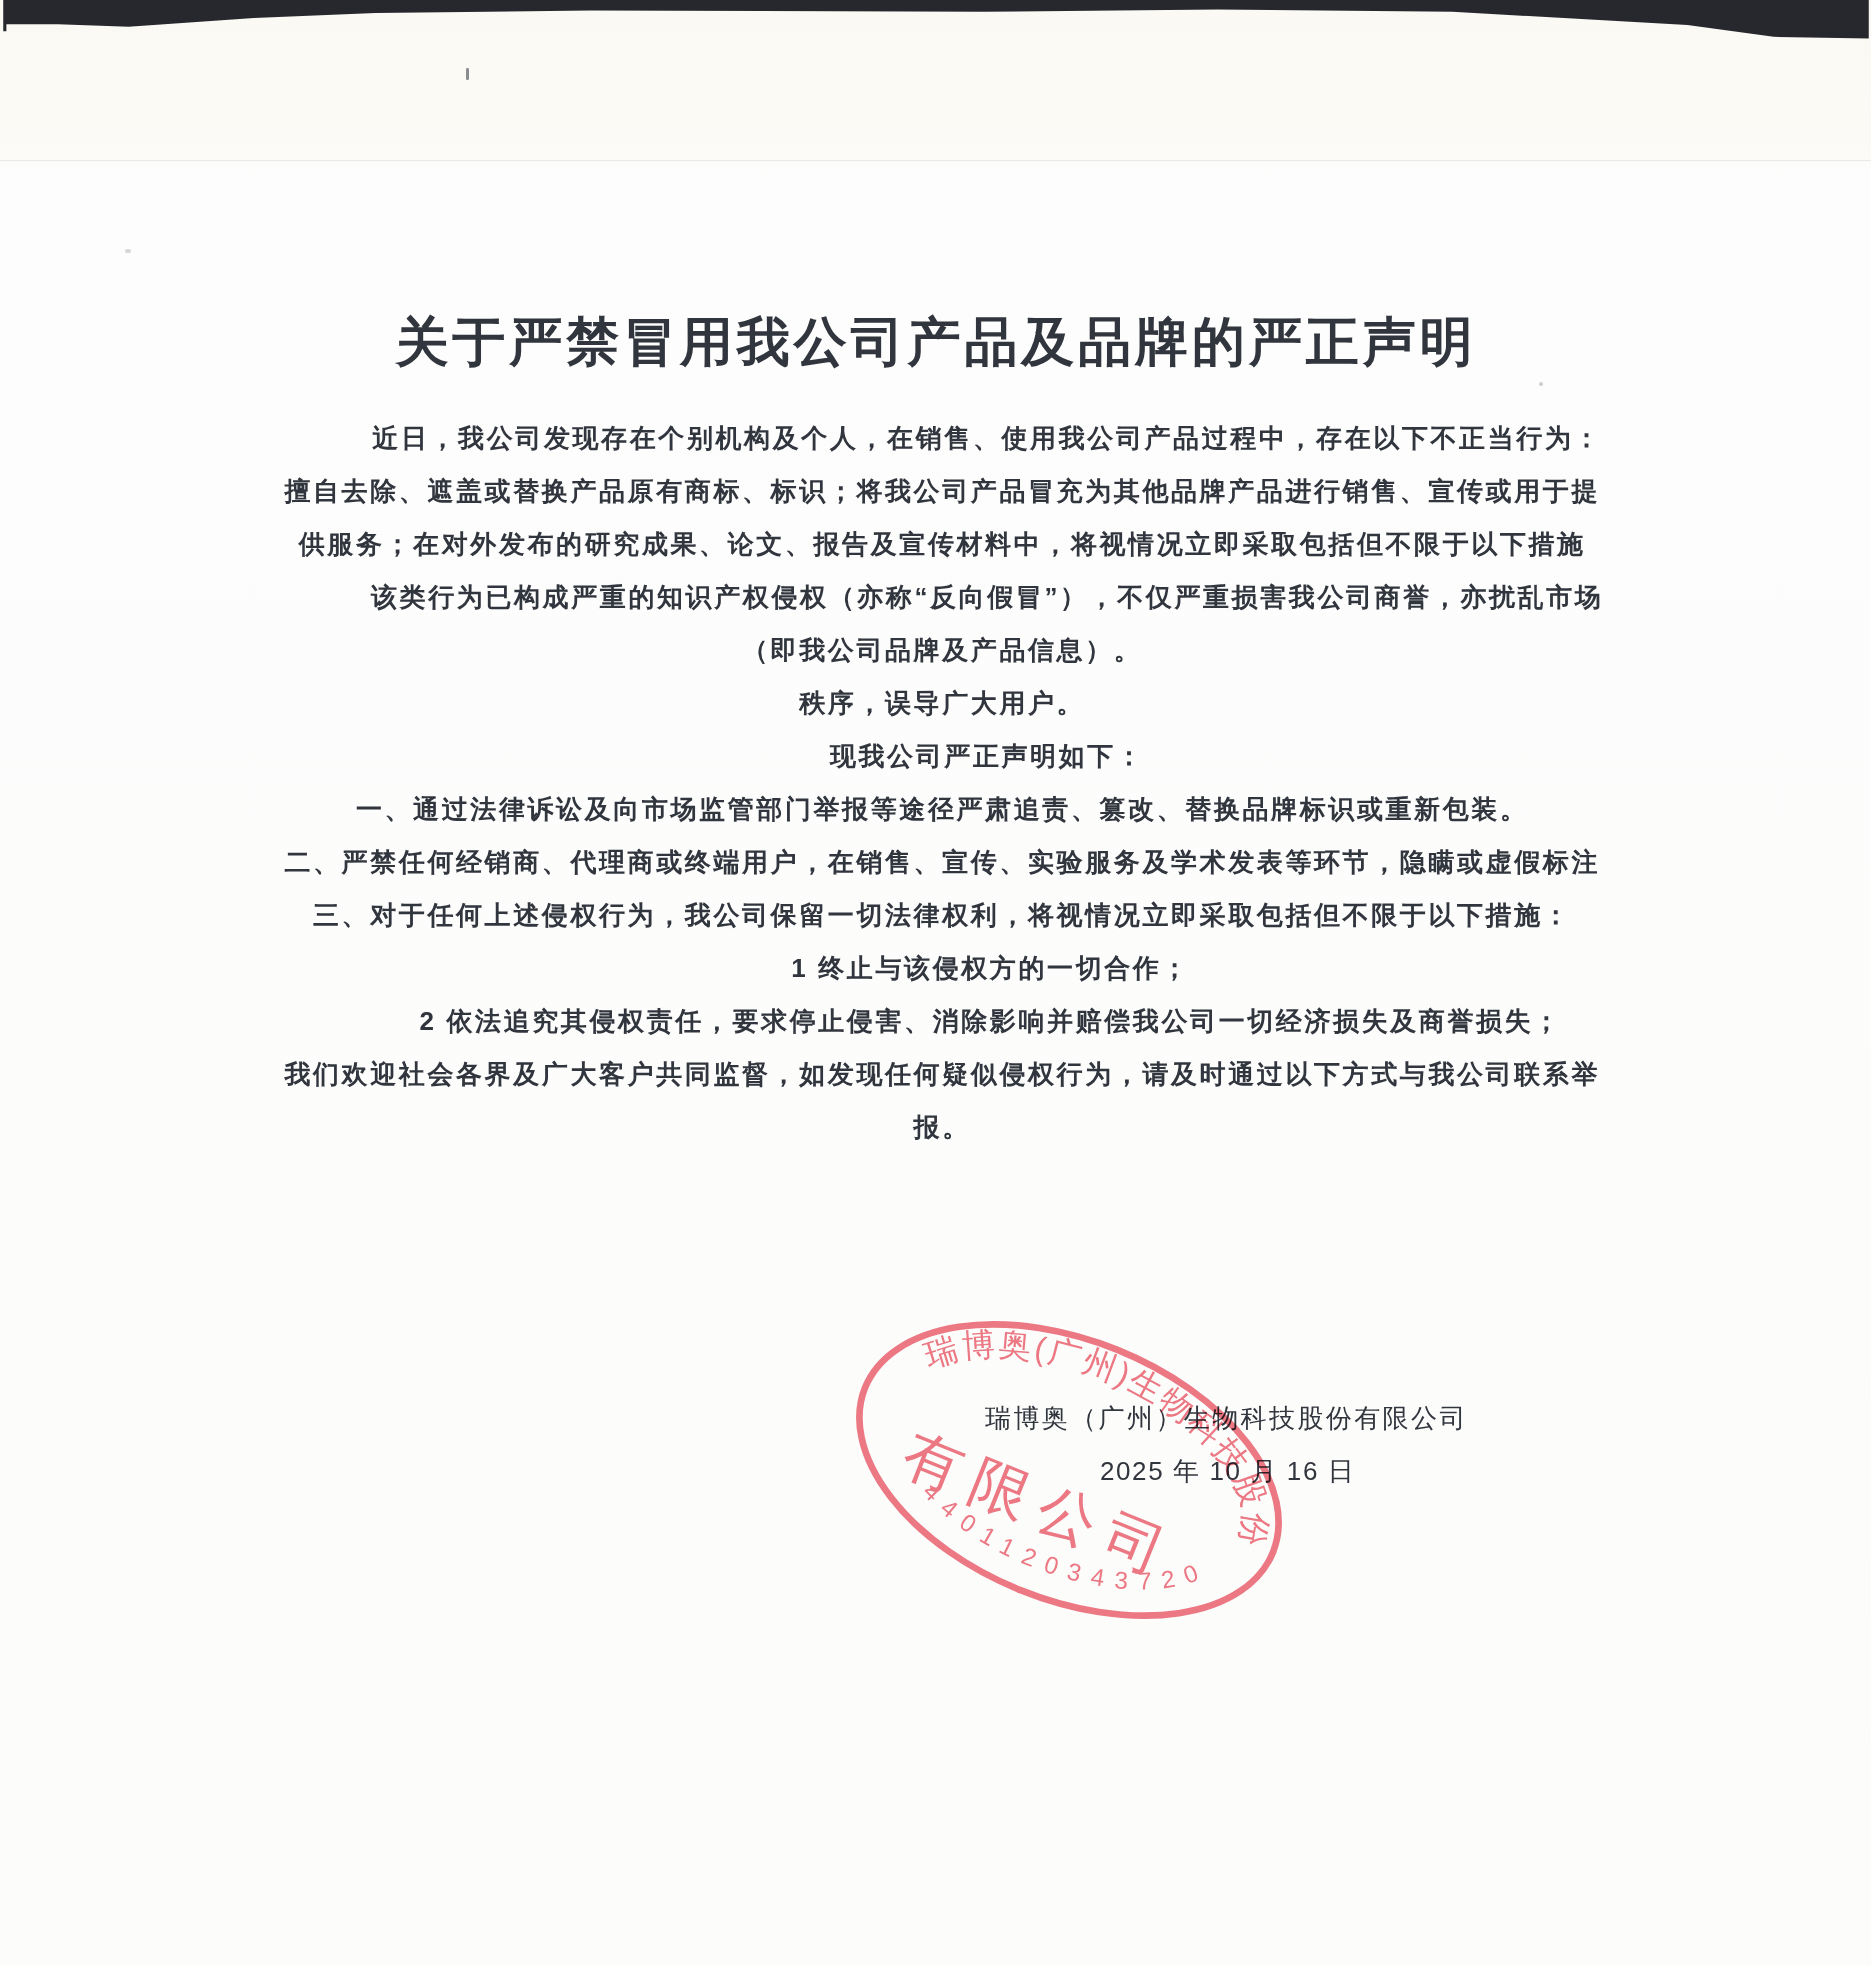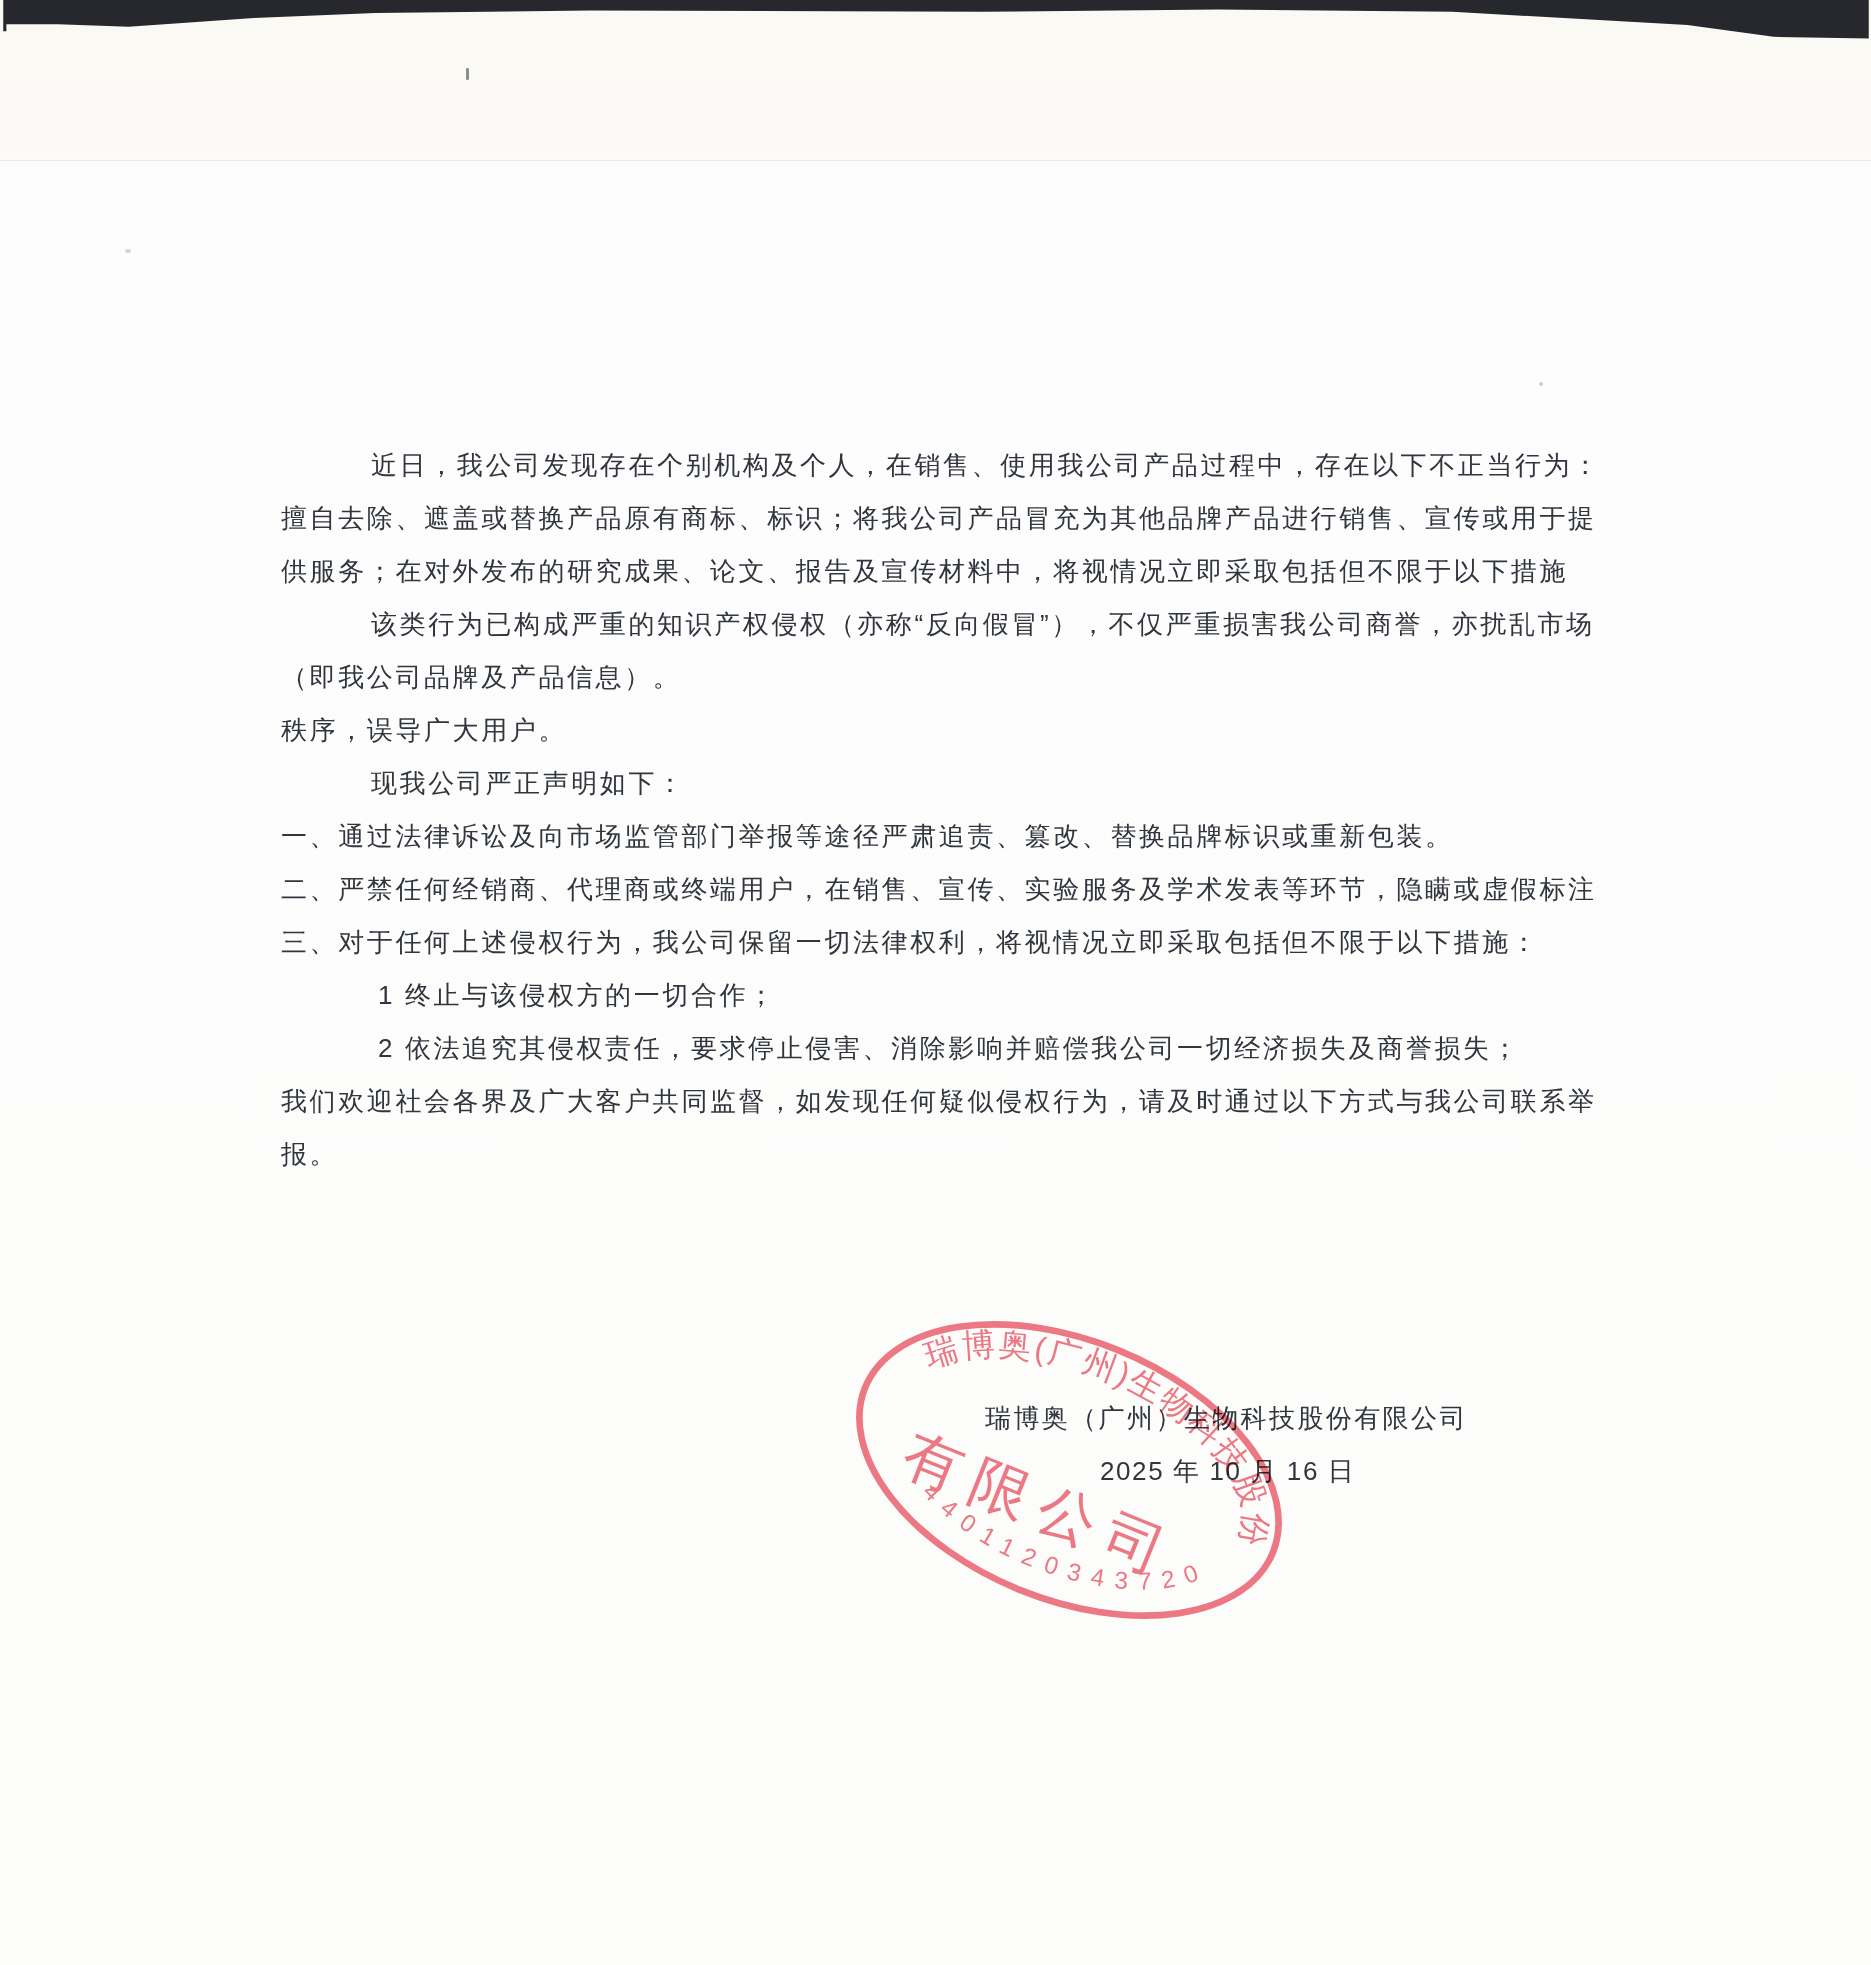--- a/index.html
+++ b/index.html
@@ -12,23 +12,23 @@
     color:var(--ink,#31353d);
   }
   .scan-band{position:absolute;top:0;left:0;}
   .scan-seam{position:absolute;top:160px;left:0;width:100%;height:1.2px;background:rgba(190,192,188,.30);}
   .page-title{
     position:absolute;top:307px;left:0;width:1872px;
     text-align:center;font-size:53px;letter-spacing:3.9px;
     font-weight:600;color:var(--ink,#31353d);white-space:nowrap;
   }
   .doc-body{
-    position:absolute;left:281px;top:439px;
+    position:absolute;left:281px;top:412px;
     font-size:26px;line-height:53px;letter-spacing:2.6px;
-    color:var(--ink,#31353d);white-space:nowrap;font-weight:400;
+    color:var(--ink,#31353d);white-space:nowrap;font-weight:700;text-align:center;
   }
   .doc-line{height:53px;}
   .ind{padding-left:90px;}
   .ind2{padding-left:97px;}
   .sig-company{
     position:absolute;left:985px;top:1401px;
     font-size:26px;letter-spacing:2.4px;white-space:nowrap;color:var(--ink,#31353d);
   }
   .sig-date{
     position:absolute;left:1100px;top:1454px;
@@ -49,20 +49,21 @@
 <body>
 
 <div class="page">
 
   <svg class="scan-band" width="1872" height="47" viewBox="0 0 4763 120">
     <polygon points="0,0 4763,0 4763,98 4520,94 4300,64 3700,30 3100,24 2500,30 1500,27 950,33 640,46 320,68 140,62 8,62 8,80 0,80" fill="var(--scan-band,#26282d)"></polygon>
   </svg>
 
   <div class="scan-seam"></div>
 
+  <div class="page-title">关于严禁冒用我公司产品及品牌的严正声明</div>
 
   <div class="doc-body">
     <div class="doc-line ind">近日，我公司发现存在个别机构及个人，在销售、使用我公司产品过程中，存在以下不正当行为：</div>
     <div class="doc-line">擅自去除、遮盖或替换产品原有商标、标识；将我公司产品冒充为其他品牌产品进行销售、宣传或用于提</div>
     <div class="doc-line">供服务；在对外发布的研究成果、论文、报告及宣传材料中，将视情况立即采取包括但不限于以下措施</div>
     <div class="doc-line ind">该类行为已构成严重的知识产权侵权（亦称“反向假冒”），不仅严重损害我公司商誉，亦扰乱市场</div>
     <div class="doc-line">（即我公司品牌及产品信息）。</div>
     <div class="doc-line">秩序，误导广大用户。</div>
     <div class="doc-line ind">现我公司严正声明如下：</div>
     <div class="doc-line">一、通过法律诉讼及向市场监管部门举报等途径严肃追责、篡改、替换品牌标识或重新包装。</div>

